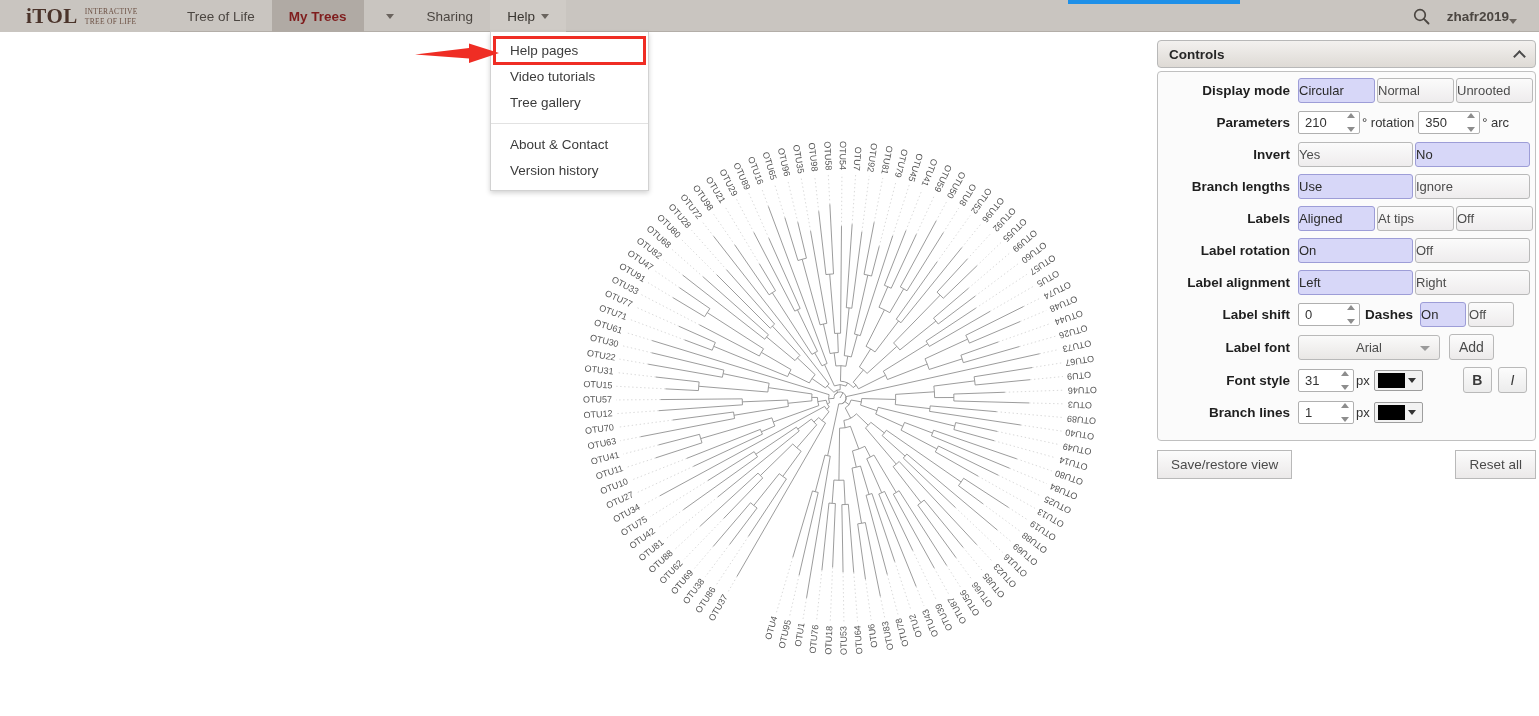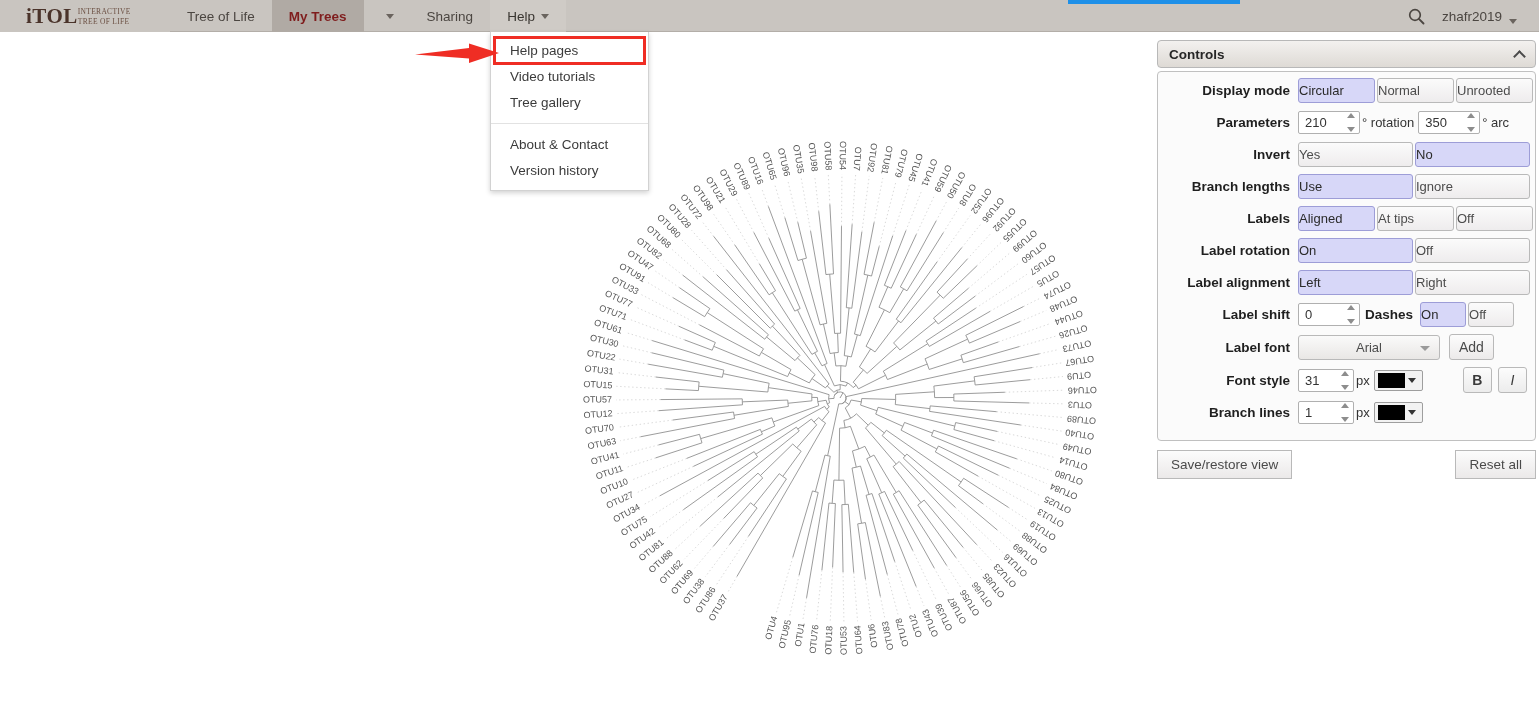--- a/index.html
+++ b/index.html
@@ -24,21 +24,21 @@
   
   #navbar {
     position: absolute; top: 0; left: 0; width: 1539px; height: 32px;
     background: #c9c5c0;
     border-bottom: 1px solid #b3aea8;
     z-index: 40;
   }
   #nav-left { position: absolute; left: 0; top: 0; height: 32px; display: flex; align-items: stretch; }
   #logo-cell {
     width: 170px; height: 32px; background: #c9c5c0;
-    display: flex; align-items: center; padding-left: 26px; 
+    display: flex; align-items: center; padding-left: 26px; gap: 7px;
   }
   #logo-main {
     font-family: "Liberation Serif", serif;
     font-size: 21px; font-weight: bold; letter-spacing: 0.5px;
     color: #4a332a; line-height: 1;
   }
   #logo-sub {
     font-family: "Liberation Serif", serif;
     font-size: 7.5px; color: #6b4f42; line-height: 1.25;
     letter-spacing: 0.3px; text-transform: uppercase;
@@ -57,21 +57,21 @@
     border-right: 4.5px solid transparent; border-top: 5px solid #6a645e;
     display: inline-block;
   }
   .nav-item .caret-down { margin-left: 6px; }
 
   #nav-right {
     position: absolute; right: 0; top: 0; height: 32px;
     display: flex; align-items: center; gap: 6px; padding-right: 18px;
   }
   #search-icon-btn { width: 30px; height: 32px; display:flex; align-items:center; justify-content:center; }
-  #user-menu { display: flex; align-items: flex-end; gap: 7px; font-size: 13.5px; color: #4b4641; padding: 0 4px; }
+  #user-menu { display: flex; align-items: flex-end; font-size: 13.5px; color: #4b4641; padding: 0 4px; font-weight: bold; }
 
   
   #help-dropdown {
     position: absolute; left: 490px; top: 32px; width: 159px;
     background: #ffffff;
     border: 1px solid #d2d2d2; border-top: none;
     box-shadow: 0 2px 5px rgba(0,0,0,0.18);
     padding: 6px 0 7px 0;
     z-index: 50;
   }

